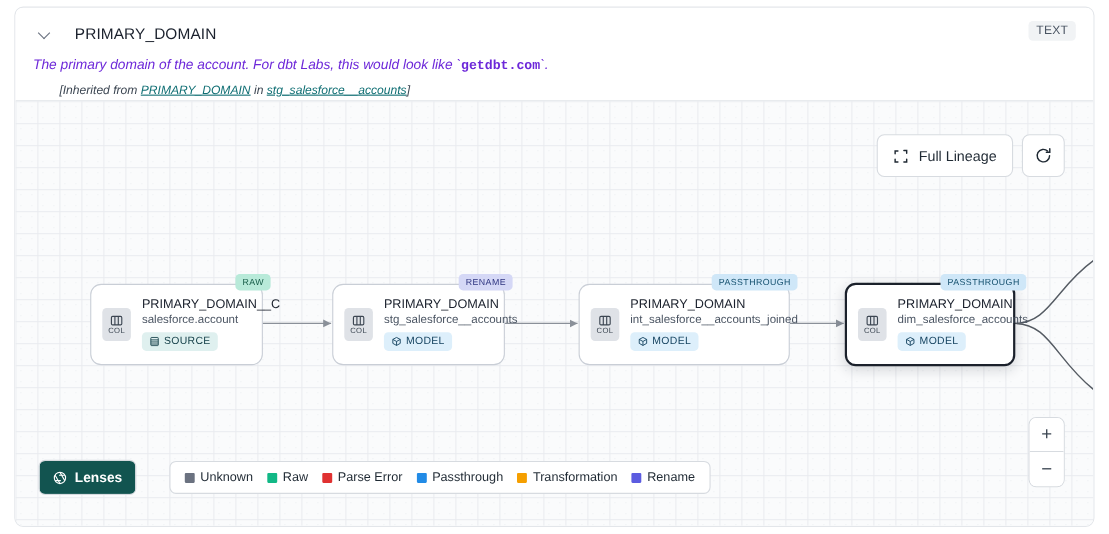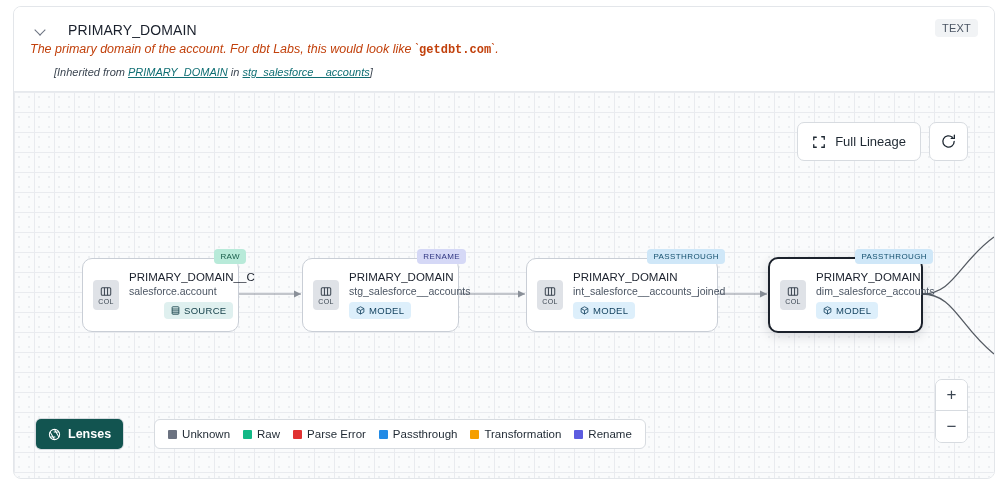--- a/index.html
+++ b/index.html
@@ -62,23 +62,24 @@
     position: absolute;
     right: 16px; top: 12px;
     background: #f1f3f5;
     color: #4b5563;
     font-size: 11px;
     padding: 3px 7px;
     border-radius: 4px;
     letter-spacing: 0.2px;
   }
   .desc {
+    margin-top: 10px;
     font-size: 12.5px;
     font-style: italic;
-    color: #c2410c;
+    color: #6d28d9;
     line-height: 1.4;
   }
   .desc code {
     font-family: "Liberation Mono", monospace;
     font-style: normal;
     font-weight: bold;
     font-size: 12px;
   }
   .inherited {
     margin-top: 7px;
@@ -210,21 +211,21 @@
   }
   .node-tag {
     margin-top: 3px;
     align-self: flex-start;
     display: inline-flex; align-items: center; gap: 4px;
     font-size: 9.5px;
     letter-spacing: .3px;
     padding: 3px 7px;
     border-radius: 4px;
   }
-  .tag-source { background: #dff0ef; color: #16414a; margin-left: 35px; }
+  .tag-source { background: #dff0ef; color: #16414a; }
   .tag-model  { background: #ddeffb; color: #154360; }
 
   .node-badge {
     position: absolute;
     top: -10px;
     font-size: 8px;
     letter-spacing: .4px;
     padding: 3px 6px;
     border-radius: 4px;
     z-index: 4;

